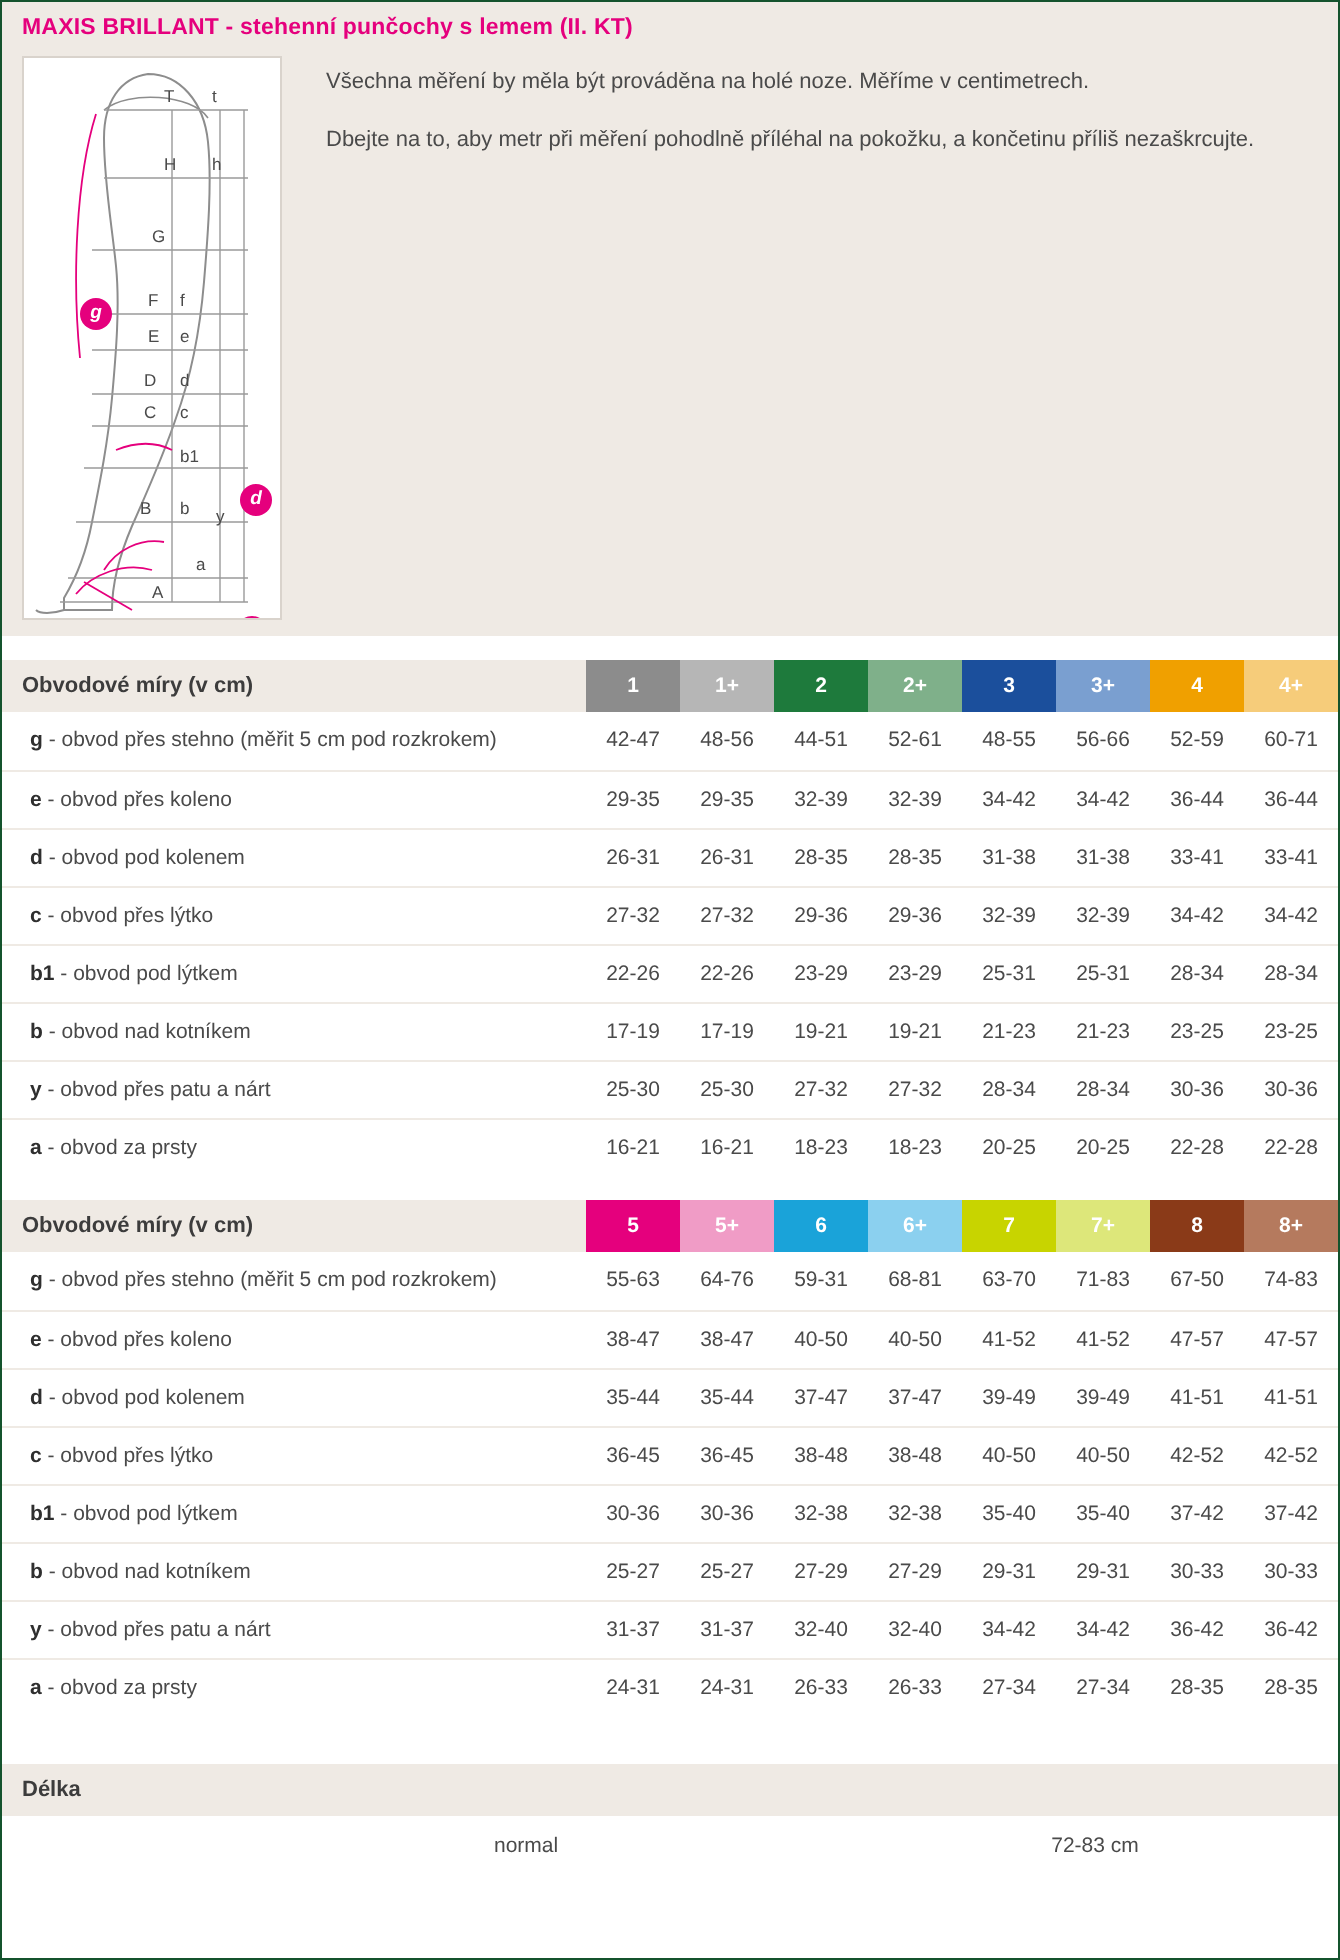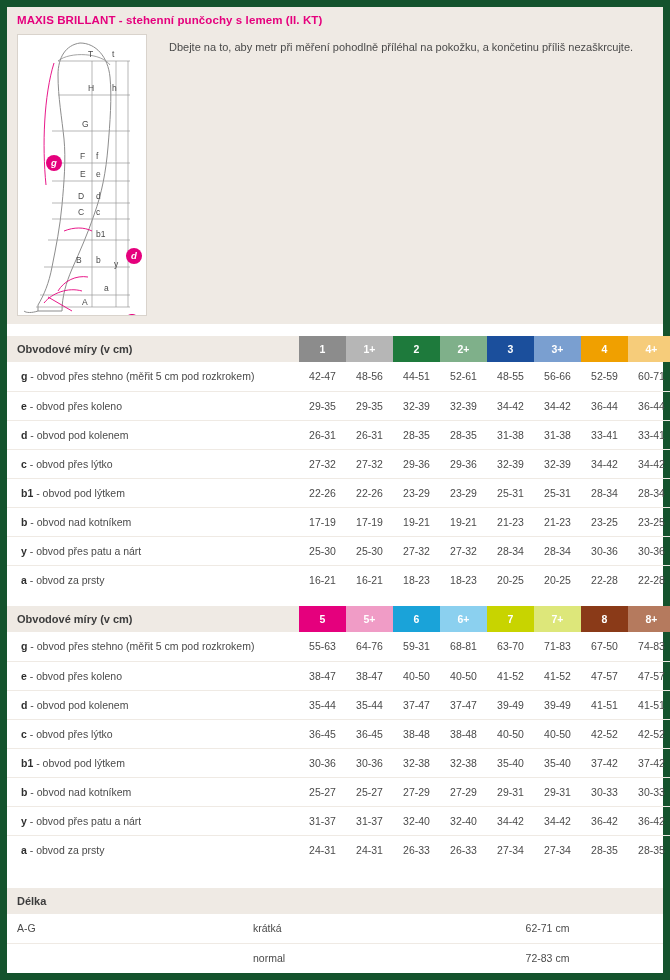--- a/index.html
+++ b/index.html
@@ -13,21 +13,21 @@
     height: 980px;
     font-family: "Liberation Sans", sans-serif;
     font-size: 11px;
     color: #4a4a4a;
     overflow: hidden;
   }
   .page {
     width: 670px;
     height: 980px;
     position: relative;
-    border: 7px solid #14532d;
+    border: 1px solid #14532d;
     background: #ffffff;
   }
 
   
   .titlebar {
     background: #efeae4;
     padding: 7px 10px 8px 10px;
     font-size: 11.5px;
     font-weight: bold;
     color: #e5007d;
@@ -221,20 +221,21 @@
           <text x="86" y="256">a</text>
           <text x="64" y="270">A</text>
         </g>
       </svg>
       <div class="badge" style="left:28px; top:120px;">g</div>
       <div class="badge" style="left:108px; top:213px;">d</div>
       <div class="badge" style="left:106px; top:279px;">b</div>
     </div>
 
     <div class="intro">
+      <p>Všechna měření by měla být prováděna na holé noze. Měříme v centimetrech.</p>
       <p>Dbejte na to, aby metr při měření pohodlně příléhal na pokožku, a končetinu příliš nezaškrcujte.</p>
     </div>
 
   </div>
 
   <div class="tablegap"></div>
 
   <table class="sizes" id="table1">
     <colgroup>
       <col class="lab">
@@ -477,25 +478,20 @@
         <col class="c2">
         <col class="c3">
       </colgroup>
     <thead>
       <tr>
         <th class="lenhead" colspan="3">Délka</th>
       </tr>
     </thead>
     <tbody>
         <tr>
-          <td class="c1">A-G</td>
-          <td class="c2">krátká</td>
-          <td class="c3">62-71 cm</td>
-        </tr>
-        <tr>
           <td class="c1"></td>
           <td class="c2">normal</td>
           <td class="c3">72-83 cm</td>
         </tr>
       </tbody>
   </table>
 
 </div>
 
 </body></html>

